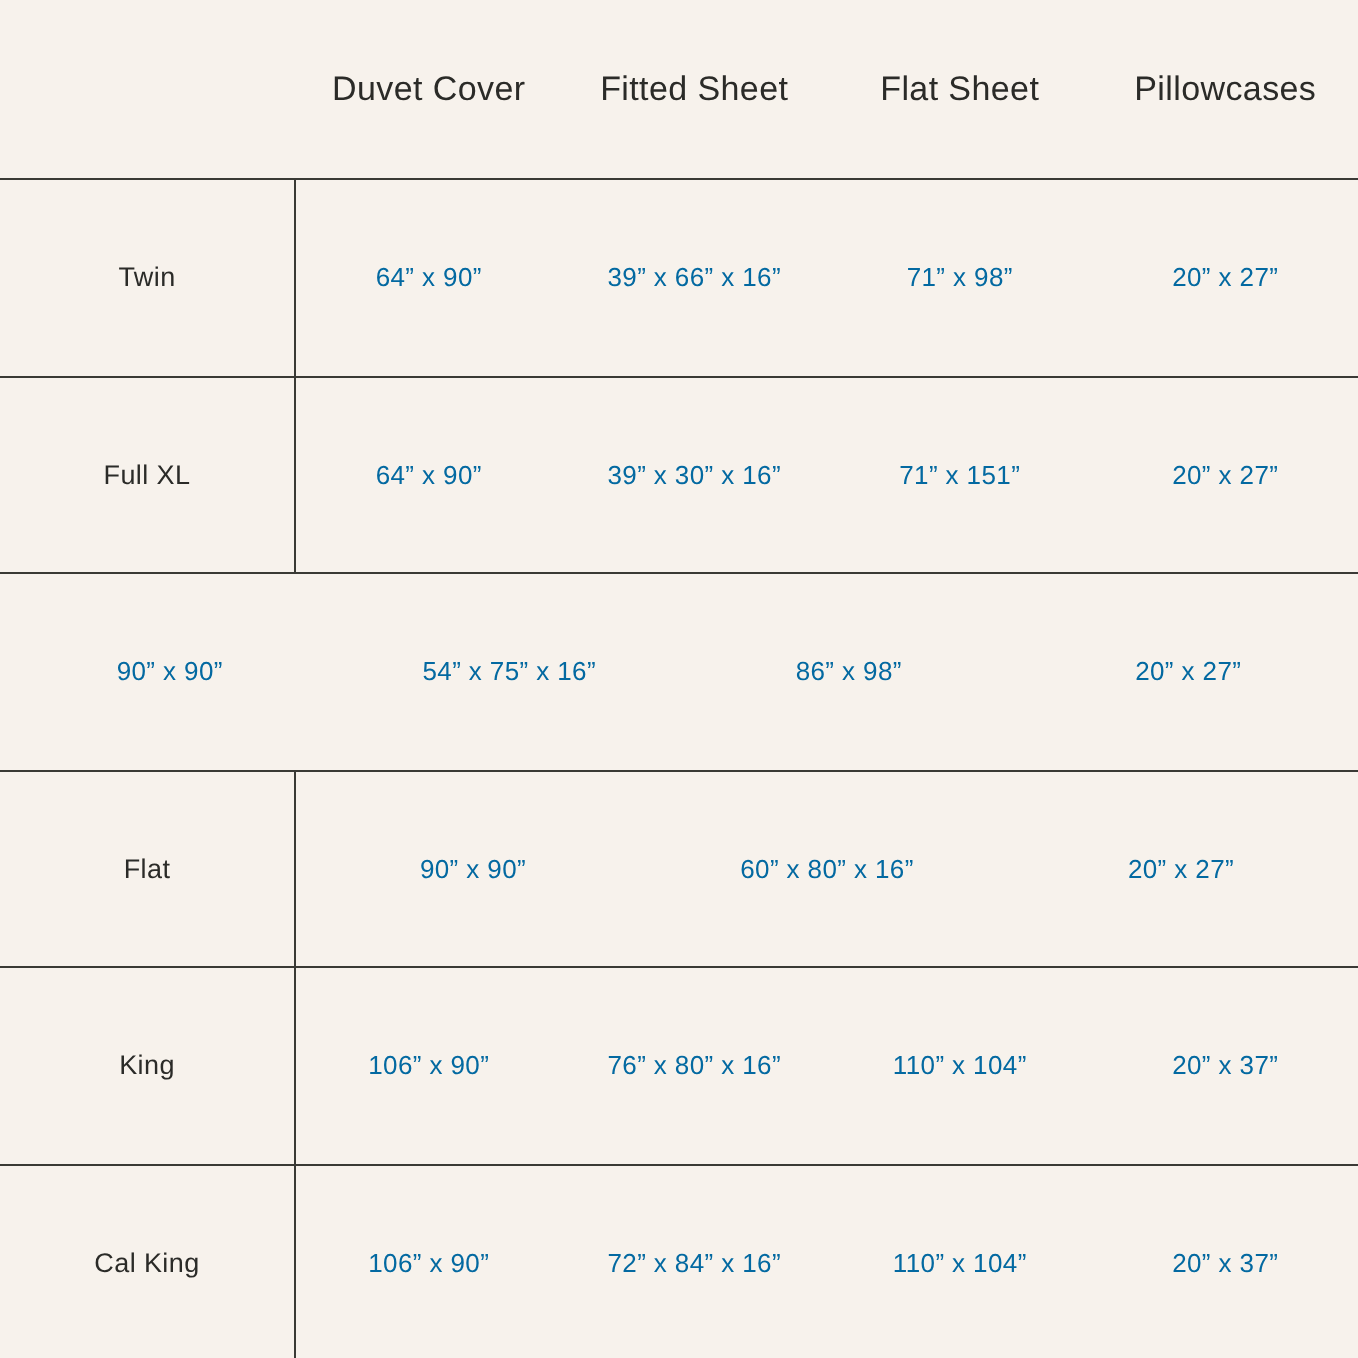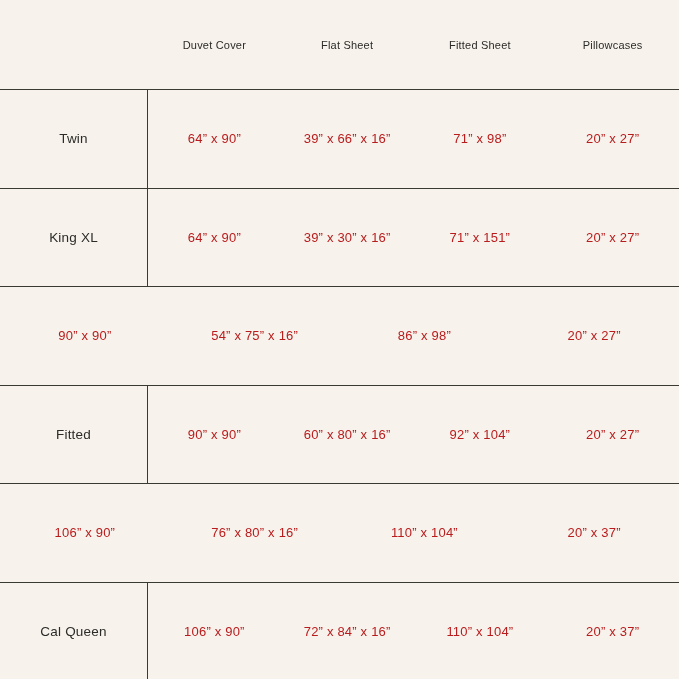--- a/index.html
+++ b/index.html
@@ -40,21 +40,21 @@
   .chart-header .head-cells {
     flex: 1 1 auto;
     display: flex;
     height: 100%;
   }
   .head-cell {
     flex: 1 1 0;
     display: flex;
     align-items: center;
     justify-content: center;
-    font-size: 11px;
+    font-size: 17px;
     letter-spacing: 0.2px;
     color: #2B2B28;
     white-space: nowrap;
   }
 
   
   .chart-body {
     position: absolute;
     top: 89px;
     left: 0;
@@ -88,91 +88,91 @@
     display: flex;
     height: 100%;
   }
   .data-cell {
     flex: 1 1 0;
     display: flex;
     align-items: center;
     justify-content: center;
     font-size: 13px;
     letter-spacing: 0.2px;
-    color: #b91c1c;
+    color: #0369a1;
     white-space: nowrap;
   }
 </style>
 </head>
 <body>
 
 <div id="size-chart">
 
   <div class="chart-header">
     <div class="rowlabel-spacer"></div>
     <div class="head-cells">
       <div class="head-cell">Duvet Cover</div>
+      <div class="head-cell">Fitted Sheet</div>
       <div class="head-cell">Flat Sheet</div>
-      <div class="head-cell">Fitted Sheet</div>
       <div class="head-cell">Pillowcases</div>
     </div>
   </div>
 
   <div class="chart-body">
 
     <div class="chart-row">
       <div class="row-label">Twin</div>
       <div class="row-cells">
         <div class="data-cell">64” x 90”</div>
         <div class="data-cell">39” x 66” x 16”</div>
         <div class="data-cell">71” x 98”</div>
         <div class="data-cell">20” x 27”</div>
       </div>
     </div>
 
     <div class="chart-row">
-      <div class="row-label">King XL</div>
+      <div class="row-label">Full XL</div>
       <div class="row-cells">
         <div class="data-cell">64” x 90”</div>
         <div class="data-cell">39” x 30” x 16”</div>
         <div class="data-cell">71” x 151”</div>
         <div class="data-cell">20” x 27”</div>
       </div>
     </div>
 
     <div class="chart-row">
       <div class="row-cells">
         <div class="data-cell">90” x 90”</div>
         <div class="data-cell">54” x 75” x 16”</div>
         <div class="data-cell">86” x 98”</div>
         <div class="data-cell">20” x 27”</div>
       </div>
     </div>
 
     <div class="chart-row">
-      <div class="row-label">Fitted</div>
+      <div class="row-label">Flat</div>
       <div class="row-cells">
         <div class="data-cell">90” x 90”</div>
         <div class="data-cell">60” x 80” x 16”</div>
-        <div class="data-cell">92” x 104”</div>
         <div class="data-cell">20” x 27”</div>
       </div>
     </div>
 
     <div class="chart-row">
+      <div class="row-label">King</div>
       <div class="row-cells">
         <div class="data-cell">106” x 90”</div>
         <div class="data-cell">76” x 80” x 16”</div>
         <div class="data-cell">110” x 104”</div>
         <div class="data-cell">20” x 37”</div>
       </div>
     </div>
 
     <div class="chart-row">
-      <div class="row-label">Cal Queen</div>
+      <div class="row-label">Cal King</div>
       <div class="row-cells">
         <div class="data-cell">106” x 90”</div>
         <div class="data-cell">72” x 84” x 16”</div>
         <div class="data-cell">110” x 104”</div>
         <div class="data-cell">20” x 37”</div>
       </div>
     </div>
 
   </div>
 </div>

